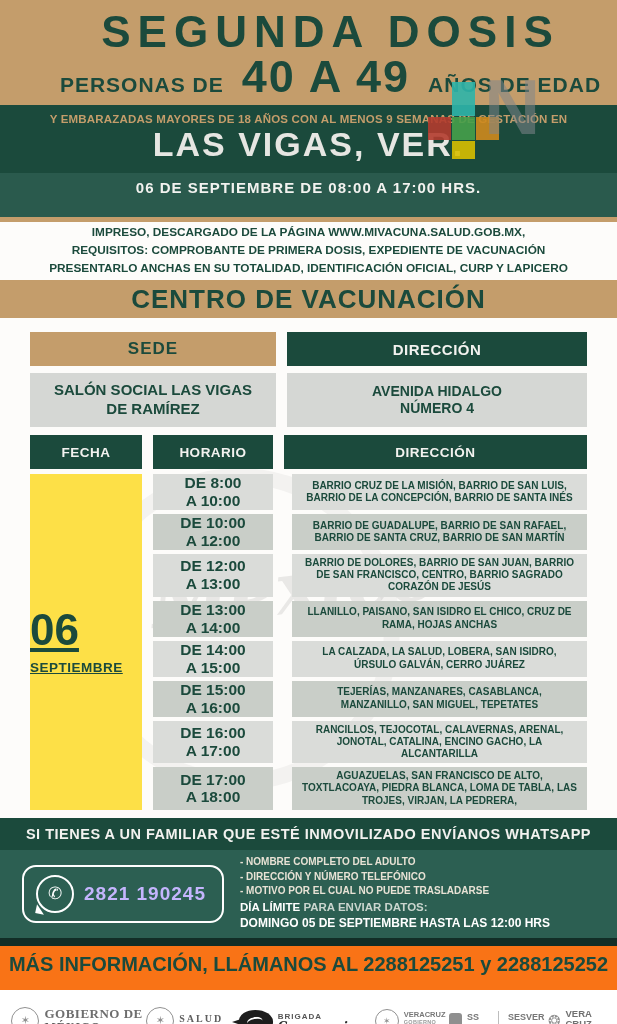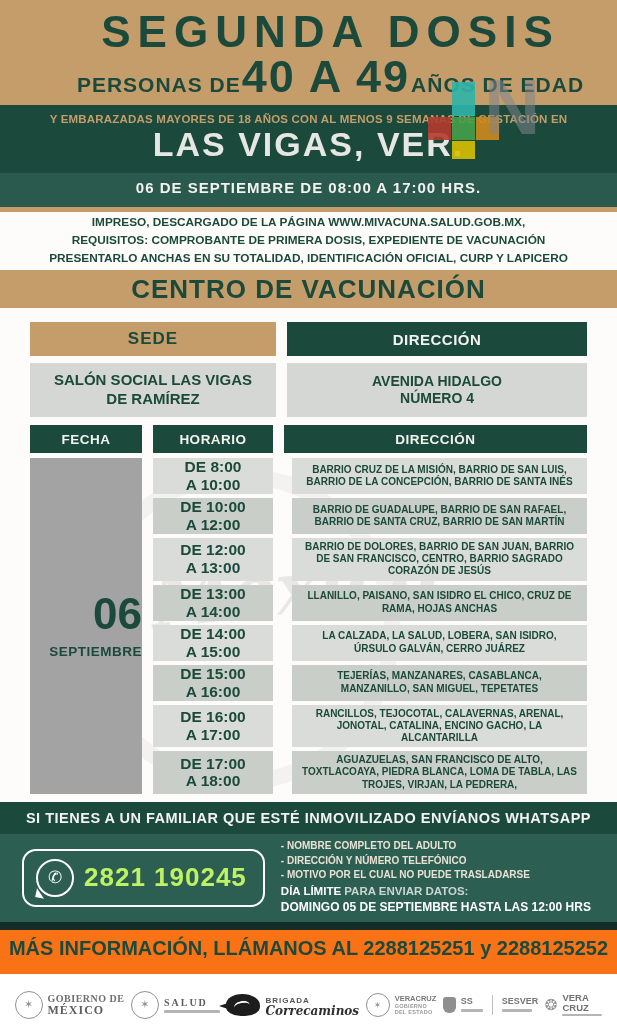--- a/index.html
+++ b/index.html
@@ -7,53 +7,53 @@
     position:relative;width:617px;height:1024px;overflow:hidden;
     font-family:"Liberation Sans",sans-serif;background:#fdfcfa;
   }
   
   .header-tan{height:105px;background:#C49D6B;text-align:center;padding-left:44px;}
   .main-title{
     padding-top:7px;font-size:44px;font-weight:900;letter-spacing:7px;
     color:#1B4A3C;
   }
   .age-line{
-    display:flex;justify-content:center;align-items:baseline;gap:1px;
+    display:flex;justify-content:center;align-items:baseline;gap:18px;
     color:#1B4A3C;font-weight:900;margin-top:-6px;text-align:right;
   }
   .age-small{font-size:21px;letter-spacing:1px;}
   .age-big{font-size:45px;letter-spacing:2px;}
   
   .band-dark{height:68px;background:#1B4A3C;text-align:center;}
   .pregnant-line{padding-top:8px;font-size:11.5px;font-weight:800;color:#C49D6B;letter-spacing:.2px;}
   .location-line{font-size:34px;font-weight:900;color:#E6E6E2;letter-spacing:2px;margin-top:0px;}
-  .band-mid{height:34px;line-height:30px;background:#2A5A4D;text-align:center;
+  .band-mid{height:44px;line-height:30px;background:#2A5A4D;text-align:center;
     color:#F2F2EF;font-weight:800;font-size:15px;letter-spacing:1px;}
   .gold-line{height:5px;background:#C49D6B;}
   
   .requisitos{height:58px;display:flex;flex-direction:column;justify-content:center;
     text-align:center;background:#fdfcfa;color:#1B4A3C;font-weight:800;font-size:11.8px;line-height:1.5;}
   
   .center-banner{height:38px;line-height:38px;background:#C49D6B;text-align:center;
     color:#1B4A3C;font-weight:900;font-size:26px;letter-spacing:1px;}
   
   .sede-section{padding:14px 30px 0 30px;position:relative;z-index:1;}
   .sede-grid{display:grid;grid-template-columns:246px 1fr;column-gap:11px;row-gap:7px;}
   .cell{display:flex;align-items:center;justify-content:center;text-align:center;}
   .h-sede{height:34px;background:#C49D6B;color:#1B4A3C;font-weight:900;font-size:17px;letter-spacing:1px;}
   .h-dir{height:34px;background:#1B4A3C;color:#F2F2EF;font-weight:800;font-size:15px;letter-spacing:.5px;}
   .v-cell{height:54px;background:#D5D7D4;color:#1B4A3C;font-weight:900;font-size:15px;line-height:1.25;}
   .v-cell .inner{max-width:205px;}
   .v-cell .inner.addr{max-width:170px;font-size:14px;}
   
   .schedule-section{padding:8px 30px 0 30px;position:relative;z-index:1;}
   .sch-head{display:grid;grid-template-columns:112px 120px 1fr;column-gap:11px;}
-  .sch-head .cell{height:28px;background:#1B4A3C;color:#F2F2EF;font-weight:800;font-size:13.5px;letter-spacing:.5px;}
+  .sch-head .cell{height:34px;background:#1B4A3C;color:#F2F2EF;font-weight:800;font-size:13.5px;letter-spacing:.5px;}
   .sch-body{display:grid;grid-template-columns:112px 1fr;column-gap:11px;margin-top:5px;}
-  .fecha-cell{background:#a3a3a3;display:flex;flex-direction:column;align-items:flex-end;justify-content:center;color:#1B4A3C;}
+  .fecha-cell{background:#fde047;display:flex;flex-direction:column;align-items:flex-start;justify-content:center;color:#1B4A3C;text-decoration:underline;}
   .fecha-day{font-size:44px;font-weight:900;line-height:1;}
   .fecha-month{font-size:13.5px;font-weight:800;letter-spacing:.5px;margin-top:8px;}
   .rows{display:flex;flex-direction:column;gap:4px;}
   .srow{display:grid;grid-template-columns:120px 1fr;column-gap:19px;flex:1;}
   .srow .t{display:flex;flex-direction:column;align-items:center;justify-content:center;
     font-size:15.5px;font-weight:900;color:#1B4A3C;line-height:1.15;}
   .srow .d{display:flex;align-items:center;justify-content:center;text-align:center;
     font-size:10px;font-weight:800;color:#1B4A3C;line-height:1.22;padding:3px 10px;min-height:30px;}
   .srow:nth-child(odd) .t,.srow:nth-child(odd) .d{background:#DADCD9;}
   .srow:nth-child(even) .t,.srow:nth-child(even) .d{background:#C9CEC8;}
@@ -61,38 +61,38 @@
   .wa-band{height:32px;line-height:32px;background:#1B4A3C;text-align:center;
     color:#F2F2EF;font-weight:800;font-size:14.5px;letter-spacing:.5px;margin-top:8px;}
   .wa-panel{height:88px;background:#2C5F52;border-bottom:8px solid #122E27;
     display:flex;align-items:center;padding:0 22px;gap:16px;}
   .phone-box{display:flex;align-items:center;gap:10px;border:2px solid #fff;
     border-radius:14px;padding:8px 16px 8px 12px;}
   .wa-icon{width:34px;height:34px;border:2.5px solid #fff;border-radius:50%;
     display:flex;align-items:center;justify-content:center;color:#fff;font-size:17px;position:relative;}
   .wa-icon::after{content:"";position:absolute;left:-2px;bottom:-3px;width:0;height:0;
     border-left:9px solid #fff;border-top:9px solid transparent;transform:rotate(12deg);}
-  .phone-number{color:#bef264;font-weight:900;font-size:26px;letter-spacing:1px;}
+  .phone-number{color:#c4b5fd;font-weight:900;font-size:19px;letter-spacing:1px;}
   .wa-right{display:flex;flex-direction:column;justify-content:center;}
   .wa-bullet{color:#E8E2D5;font-size:10px;font-weight:700;line-height:1.45;}
   .wa-deadline{font-size:11.5px;line-height:1.45;}
   .wa-deadline .lbl{color:#fff;font-weight:900;}
   .wa-deadline .rest{color:#CBD6CF;font-weight:600;}
   .wa-deadline-value{color:#fff;font-weight:900;font-size:12px;line-height:1.4;}
   
   .more-info{height:44px;line-height:36px;background:#f97316;text-align:center;
     color:#1B4A3C;font-weight:900;font-size:20px;}
   .footer{height:62px;background:#ffffff;display:flex;align-items:center;
     justify-content:space-evenly;padding:0 8px;}
   .logo{display:flex;align-items:center;gap:5px;filter:grayscale(1);}
   .seal{width:26px;height:26px;border-radius:50%;border:1.5px solid #909090;
     display:flex;align-items:center;justify-content:center;color:#909090;font-size:11px;flex:none;}
   .seal.small{width:22px;height:22px;font-size:9px;}
   .logo-text{display:flex;flex-direction:column;line-height:1.1;}
-  .gob-l1{font-family:"Liberation Serif",serif;font-size:10px;font-weight:700;color:#6e6e6e;letter-spacing:.5px;}
+  .gob-l1{font-family:"Liberation Serif",serif;font-size:13px;font-weight:700;color:#6e6e6e;letter-spacing:.5px;}
   .gob-l2{font-family:"Liberation Serif",serif;font-size:12px;font-weight:700;color:#5e5e5e;letter-spacing:1px;}
   .salud-title{font-family:"Liberation Serif",serif;font-size:10px;font-weight:700;color:#5e5e5e;letter-spacing:2px;}
   .gray-bar{height:3px;background:#b5b5b5;border-radius:1px;margin-top:2px;}
   .bird{width:34px;height:22px;background:#1d1d1d;border-radius:55% 60% 50% 50%;position:relative;flex:none;}
   .bird::before{content:"";position:absolute;top:7px;left:8px;width:16px;height:8px;
     border-top:2.5px solid #fff;border-radius:50%;transform:rotate(-10deg);}
   .bird::after{content:"";position:absolute;top:9px;left:-7px;width:0;height:0;
     border-right:9px solid #1d1d1d;border-top:3px solid transparent;border-bottom:3px solid transparent;}
   .brig-l1{font-size:8px;font-weight:700;color:#555;letter-spacing:1px;margin-top:6px;}
   .brig-l2{font-family:"DejaVu Serif",serif;font-style:italic;font-size:12px;font-weight:700;color:#2e2e2e;}

